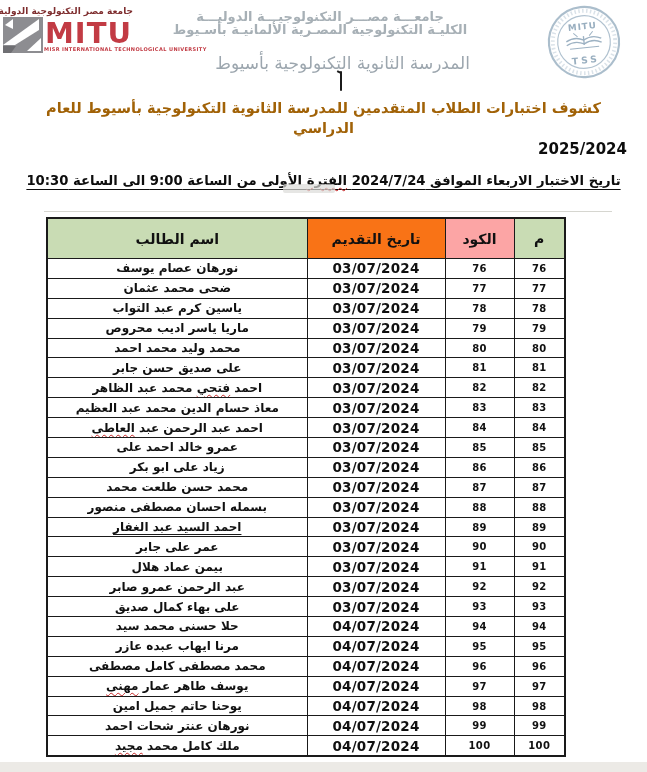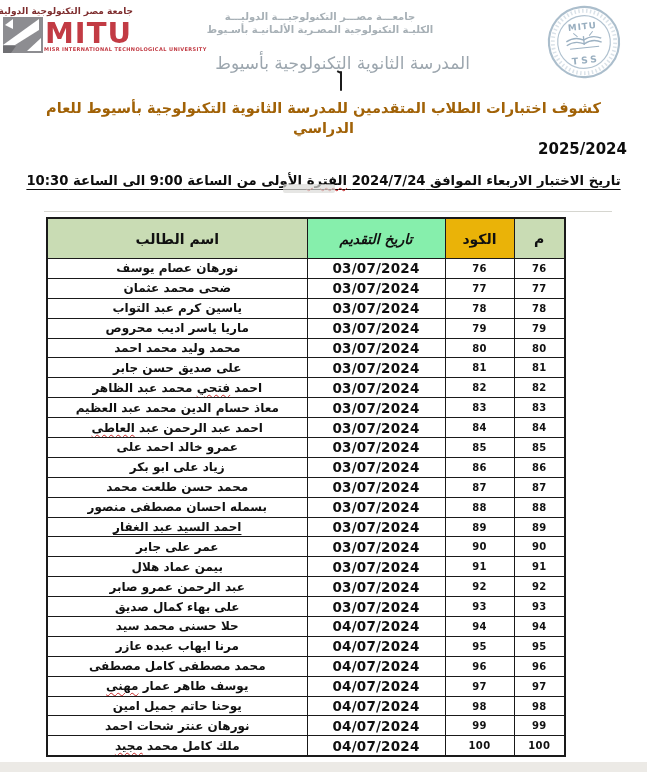--- a/index.html
+++ b/index.html
@@ -10,21 +10,21 @@
   }
   
   .logo-left{position:absolute;left:3px;top:6px;width:130px;}
   .logo-left .ar{font-size:9px;font-weight:bold;color:#7e2d2e;text-align:left;direction:rtl;white-space:nowrap;}
   .logo-row{display:flex;align-items:flex-start;margin-top:1px;}
   .logo-mark{width:40px;height:36px;flex:0 0 auto;}
   .logo-acronym{font-size:29px;line-height:32px;font-weight:bold;color:#c23b44;letter-spacing:1px;margin-left:2px;}
   .logo-caption{font-size:5px;letter-spacing:.4px;color:#c23b44;white-space:nowrap;margin-top:-3px;margin-left:1px;font-weight:bold;}
 
   .center-head{position:absolute;left:170px;top:10px;width:300px;text-align:center;direction:rtl;}
-  .center-head .l1,.center-head .l2{font-size:10px;font-weight:bold;color:#a7b0b6;line-height:13px;white-space:nowrap;}
+  .center-head .l1,.center-head .l2{font-size:13px;font-weight:bold;color:#a7b0b6;line-height:13px;white-space:nowrap;}
   .center-head .l3{font-size:17px;font-weight:normal;color:#9ca6ae;line-height:24px;margin-top:15px;white-space:nowrap;text-align:right;}
 
   .seal{position:absolute;left:545px;top:3px;width:78px;height:78px;transform:rotate(-6deg);opacity:.9;}
 
   .stray-mark{position:absolute;left:340px;top:71px;width:2px;height:20px;background:#1b1b1b;border-radius:1px;}
   .stray-mark:before{content:"";position:absolute;left:-3px;top:0;width:4px;height:2px;background:#1b1b1b;transform:rotate(25deg);}
 
   
   .doc-title{position:absolute;left:20px;top:98px;width:607px;text-align:center;direction:rtl;
     font-size:14.5px;font-weight:bold;color:#a16207;line-height:20px;}
@@ -102,22 +102,22 @@
 <table class="roster">
   <colgroup>
       <col style="width:51px">
       <col style="width:69px">
       <col style="width:138px">
       <col style="width:260px">
     </colgroup>
   <thead>
     <tr>
       <th style="background: rgb(201, 220, 180);">م</th>
-      <th style="background: #eab308; text-align: center;">الكود</th>
-      <th style="background: #86efac; font-style: italic;">تاريخ التقديم</th>
+      <th style="background: #fca5a5; text-align: center;">الكود</th>
+      <th style="background: #f97316;">تاريخ التقديم</th>
       <th style="background: rgb(201, 220, 180);">اسم الطالب</th>
     </tr>
   </thead>
   <tbody>
       <tr>
         <td class="c-no">76</td>
         <td class="c-code">76</td>
         <td class="c-date">03/07/2024</td>
         <td class="c-name">نورهان عصام يوسف</td>
       </tr>

